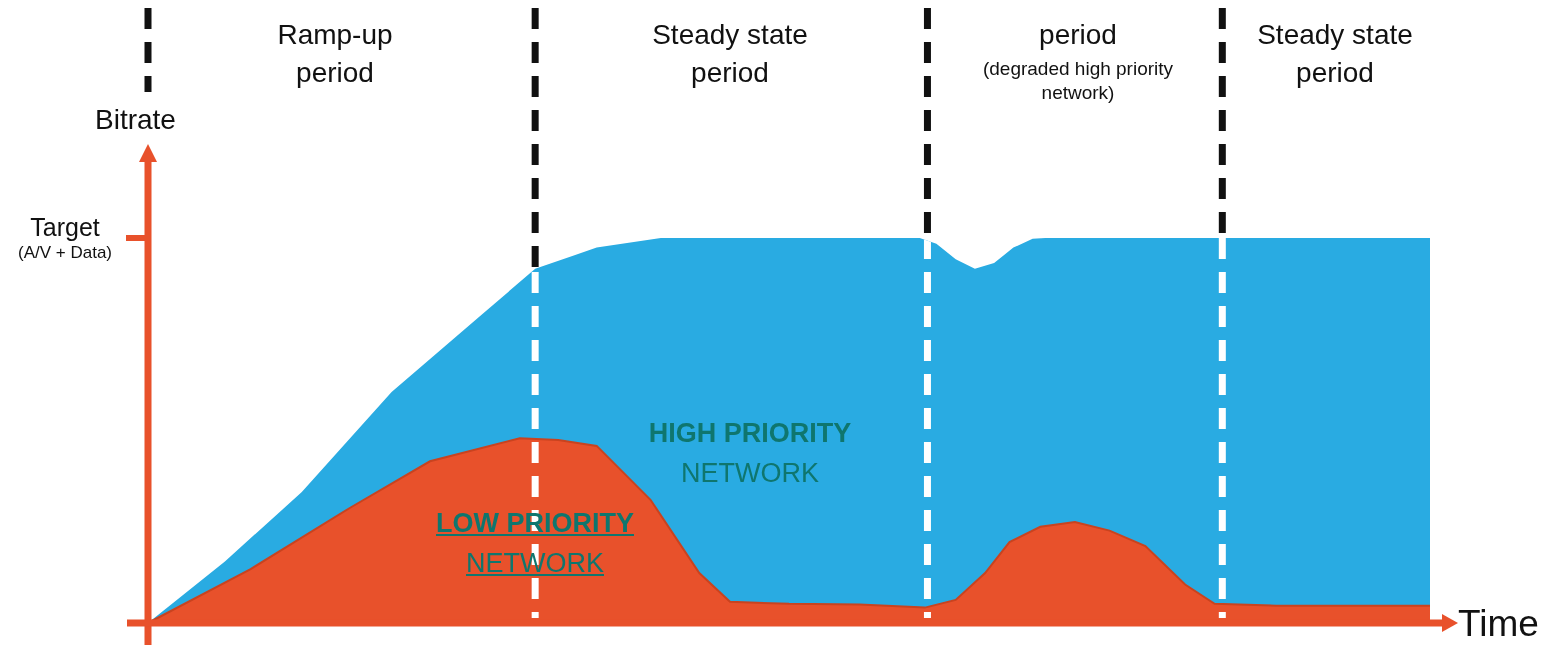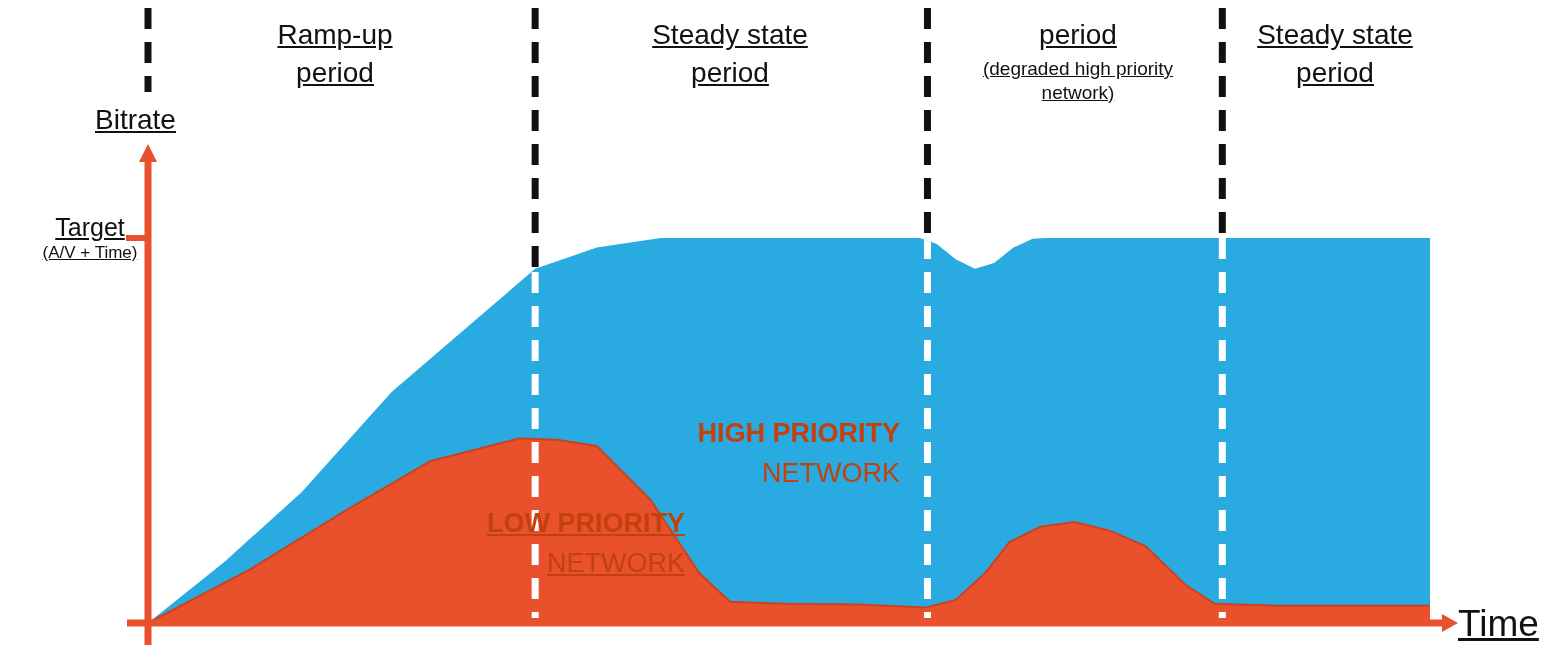--- a/index.html
+++ b/index.html
@@ -1,33 +1,33 @@
 <!DOCTYPE html>
 <html><head>
 <meta charset="utf-8">
 <style>
   html,body{margin:0;padding:0;background:#ffffff;}
   .stage{
     position:relative;width:1545px;height:655px;background:#ffffff;overflow:hidden;
     font-family:"Liberation Sans", sans-serif;color:#111;
   }
   svg{position:absolute;left:0;top:0;}
-  .txt{position:absolute;text-decoration:underline;}
+  .txt{position:absolute;}
   .lbl-bitrate{left:95px;top:104px;font-size:28px;}
   .lbl-time{left:1458px;top:603px;font-size:37px;}
-  .lbl-target{left:0;top:212px;width:130px;text-align:center;margin-left:25px;}
+  .lbl-target{left:0;top:212px;width:130px;text-align:center;}
   .lbl-target .main{font-size:25px;line-height:30px;}
   .lbl-target .sub{font-size:17px;line-height:22px;}
   .period{top:16px;width:280px;text-align:center;font-size:28px;line-height:38px;}
   .period.p0{left:195px;}
   .period.p1{left:590px;}
   .period.p2{left:938px;}
   .period.p3{left:1195px;}
   .period .sub{font-size:19px;line-height:24px;width:230px;margin:3px auto 0;}
-  .series-label{position:absolute;width:300px;text-align:right;color:#c2410c;font-size:27px;line-height:40px;}
+  .series-label{position:absolute;width:300px;text-align:center;color:#0f766e;font-size:27px;line-height:40px;}
   .series-label .l1{font-weight:700;}
   .series-label.high{left:600px;top:413px;}
   .series-label.low{left:385px;top:503px;text-decoration:underline;}
 </style>
 </head>
 <body>
 
 <div class="stage">
 
   <svg id="chart-svg" width="1545" height="655" viewBox="0 0 1545 655">
@@ -52,21 +52,21 @@
       <polygon points="139,162 157,162 148,144" fill="#E8512B"></polygon>
       <line x1="127" y1="623" x2="1444" y2="623" stroke="#E8512B" stroke-width="7"></line>
       <polygon points="1442,614 1442,632 1458,623" fill="#E8512B"></polygon>
       <line x1="126" y1="238" x2="150" y2="238" stroke="#E8512B" stroke-width="6"></line>
     </svg>
 
   <div class="txt lbl-bitrate">Bitrate</div>
   <div class="txt lbl-time">Time</div>
   <div class="txt lbl-target">
     <div class="main">Target</div>
-    <div class="sub">(A/V + Time)</div>
+    <div class="sub">(A/V + Data)</div>
   </div>
 
   <div class="txt period p0">
     <div>Ramp-up</div>
     <div>period</div>
     <div class="sub"></div>
   </div>
   <div class="txt period p1">
     <div>Steady state</div>
     <div>period</div>

